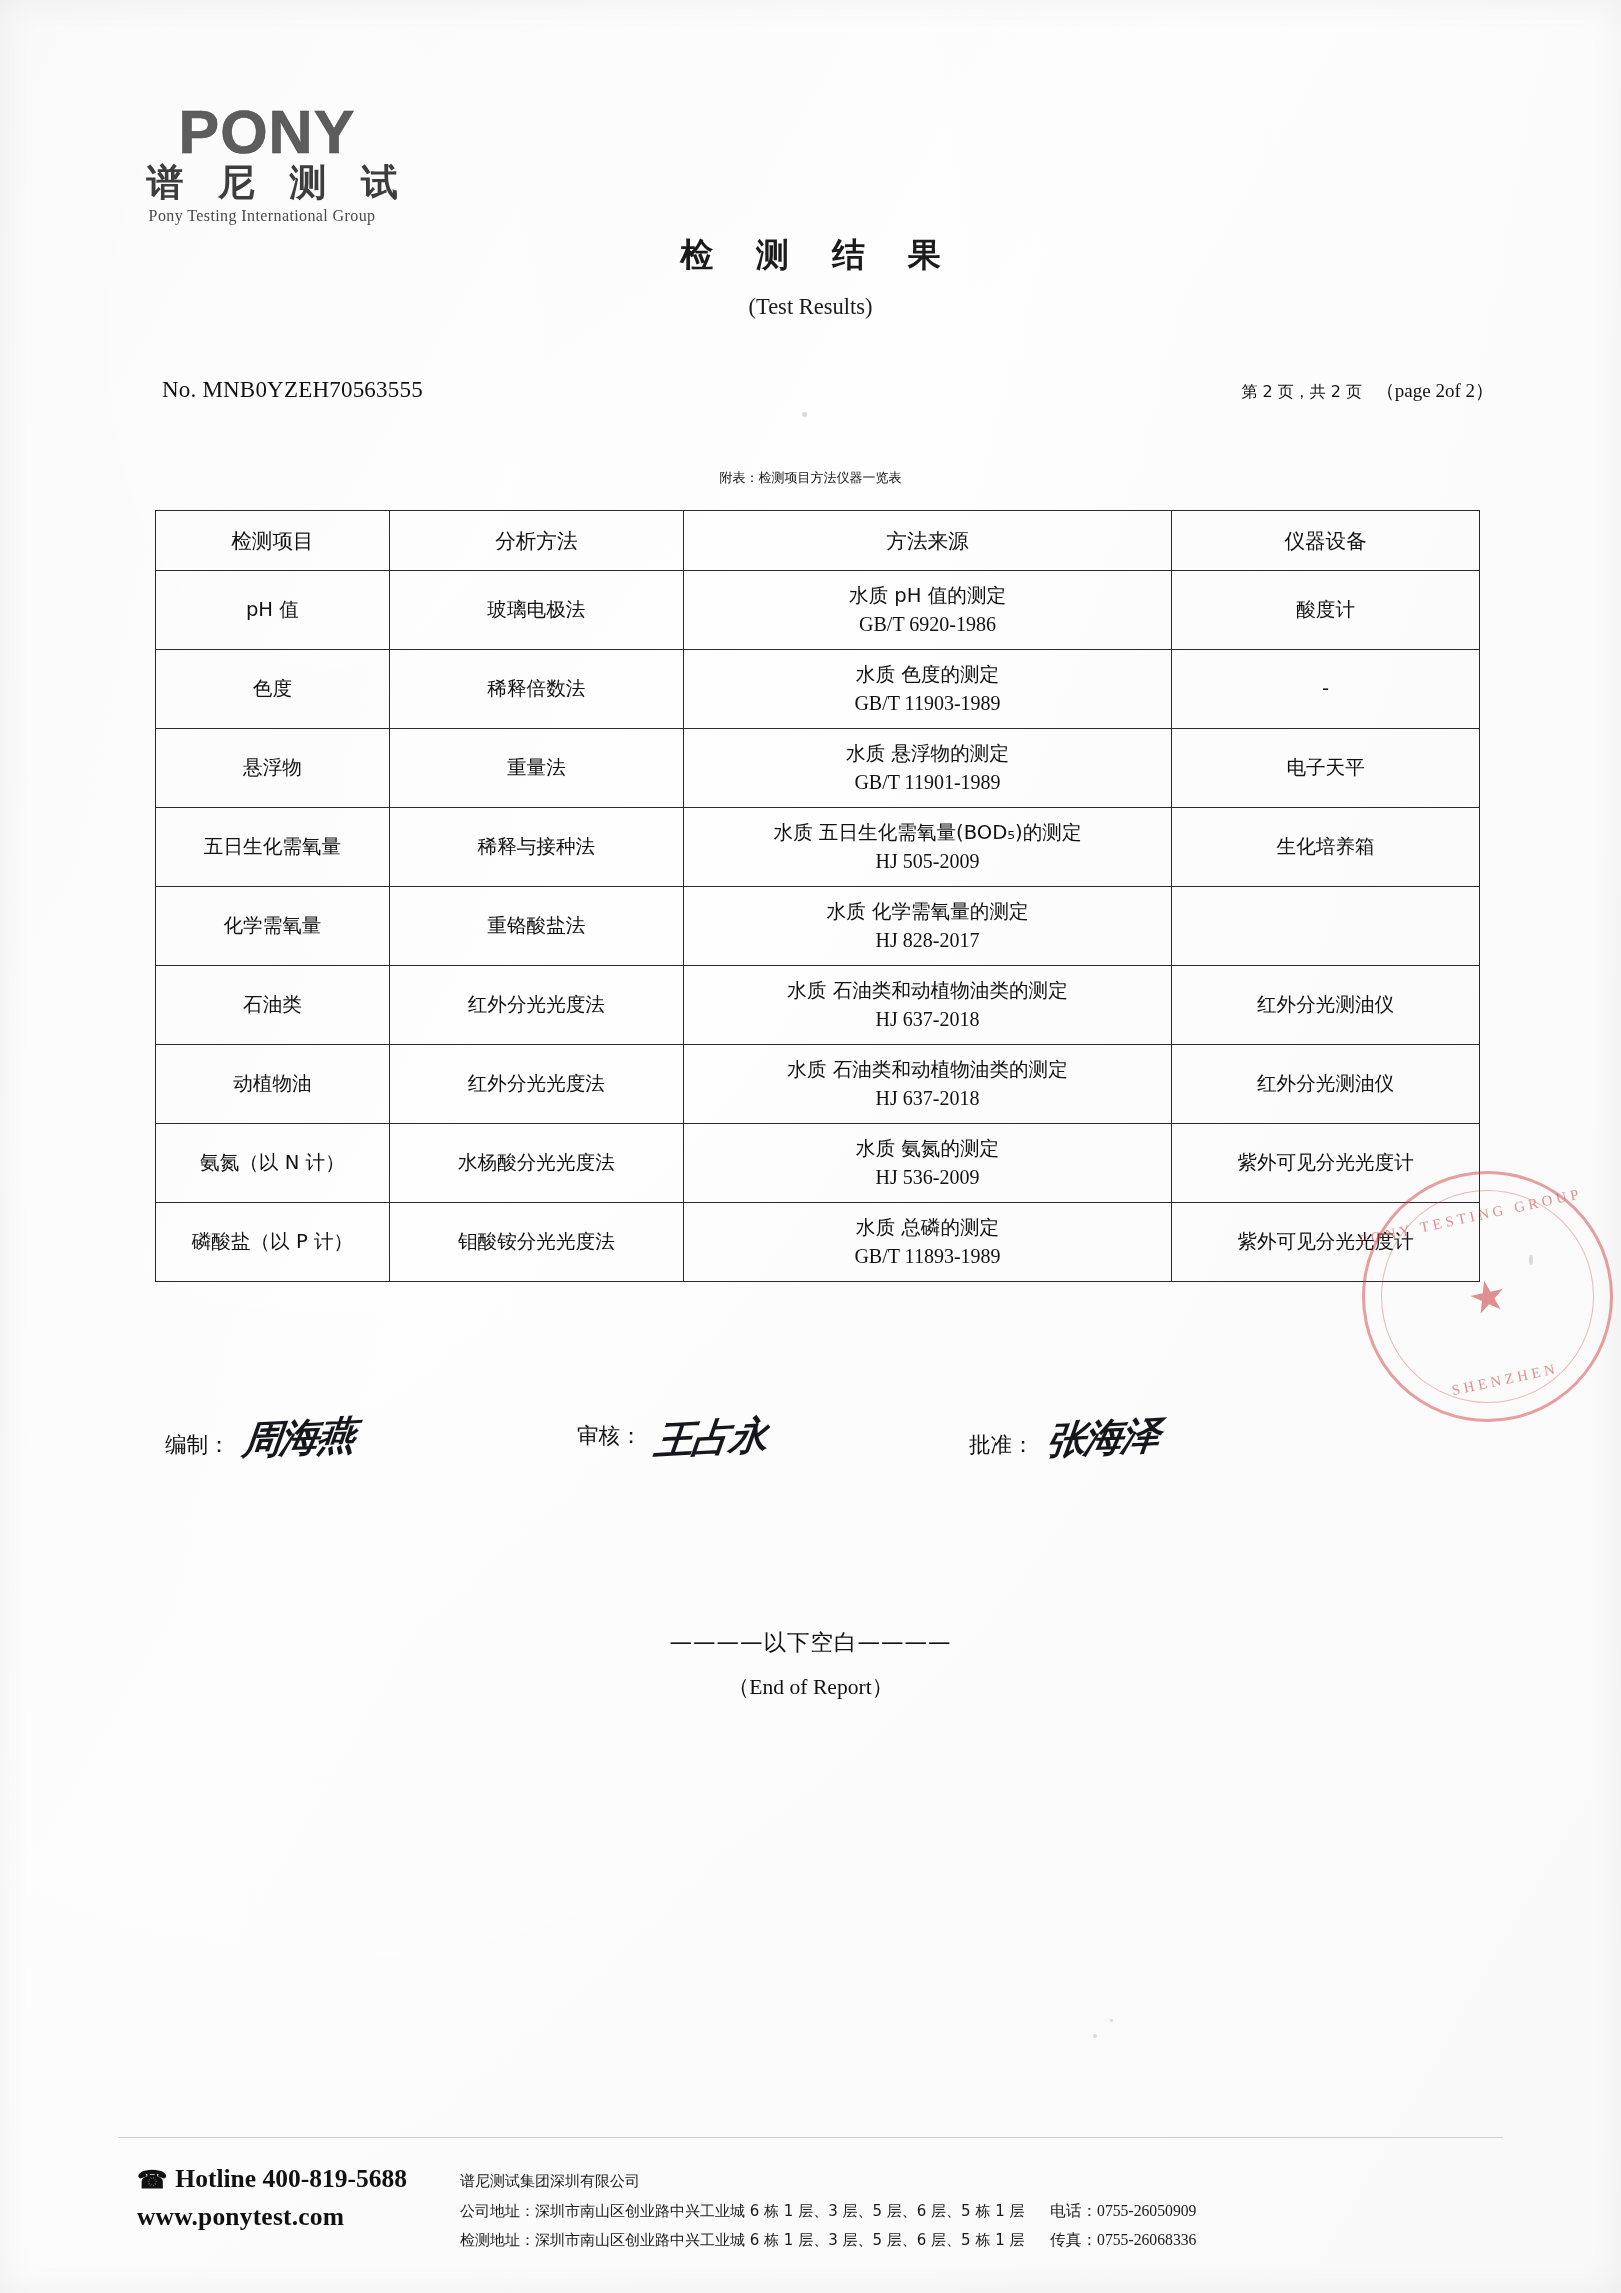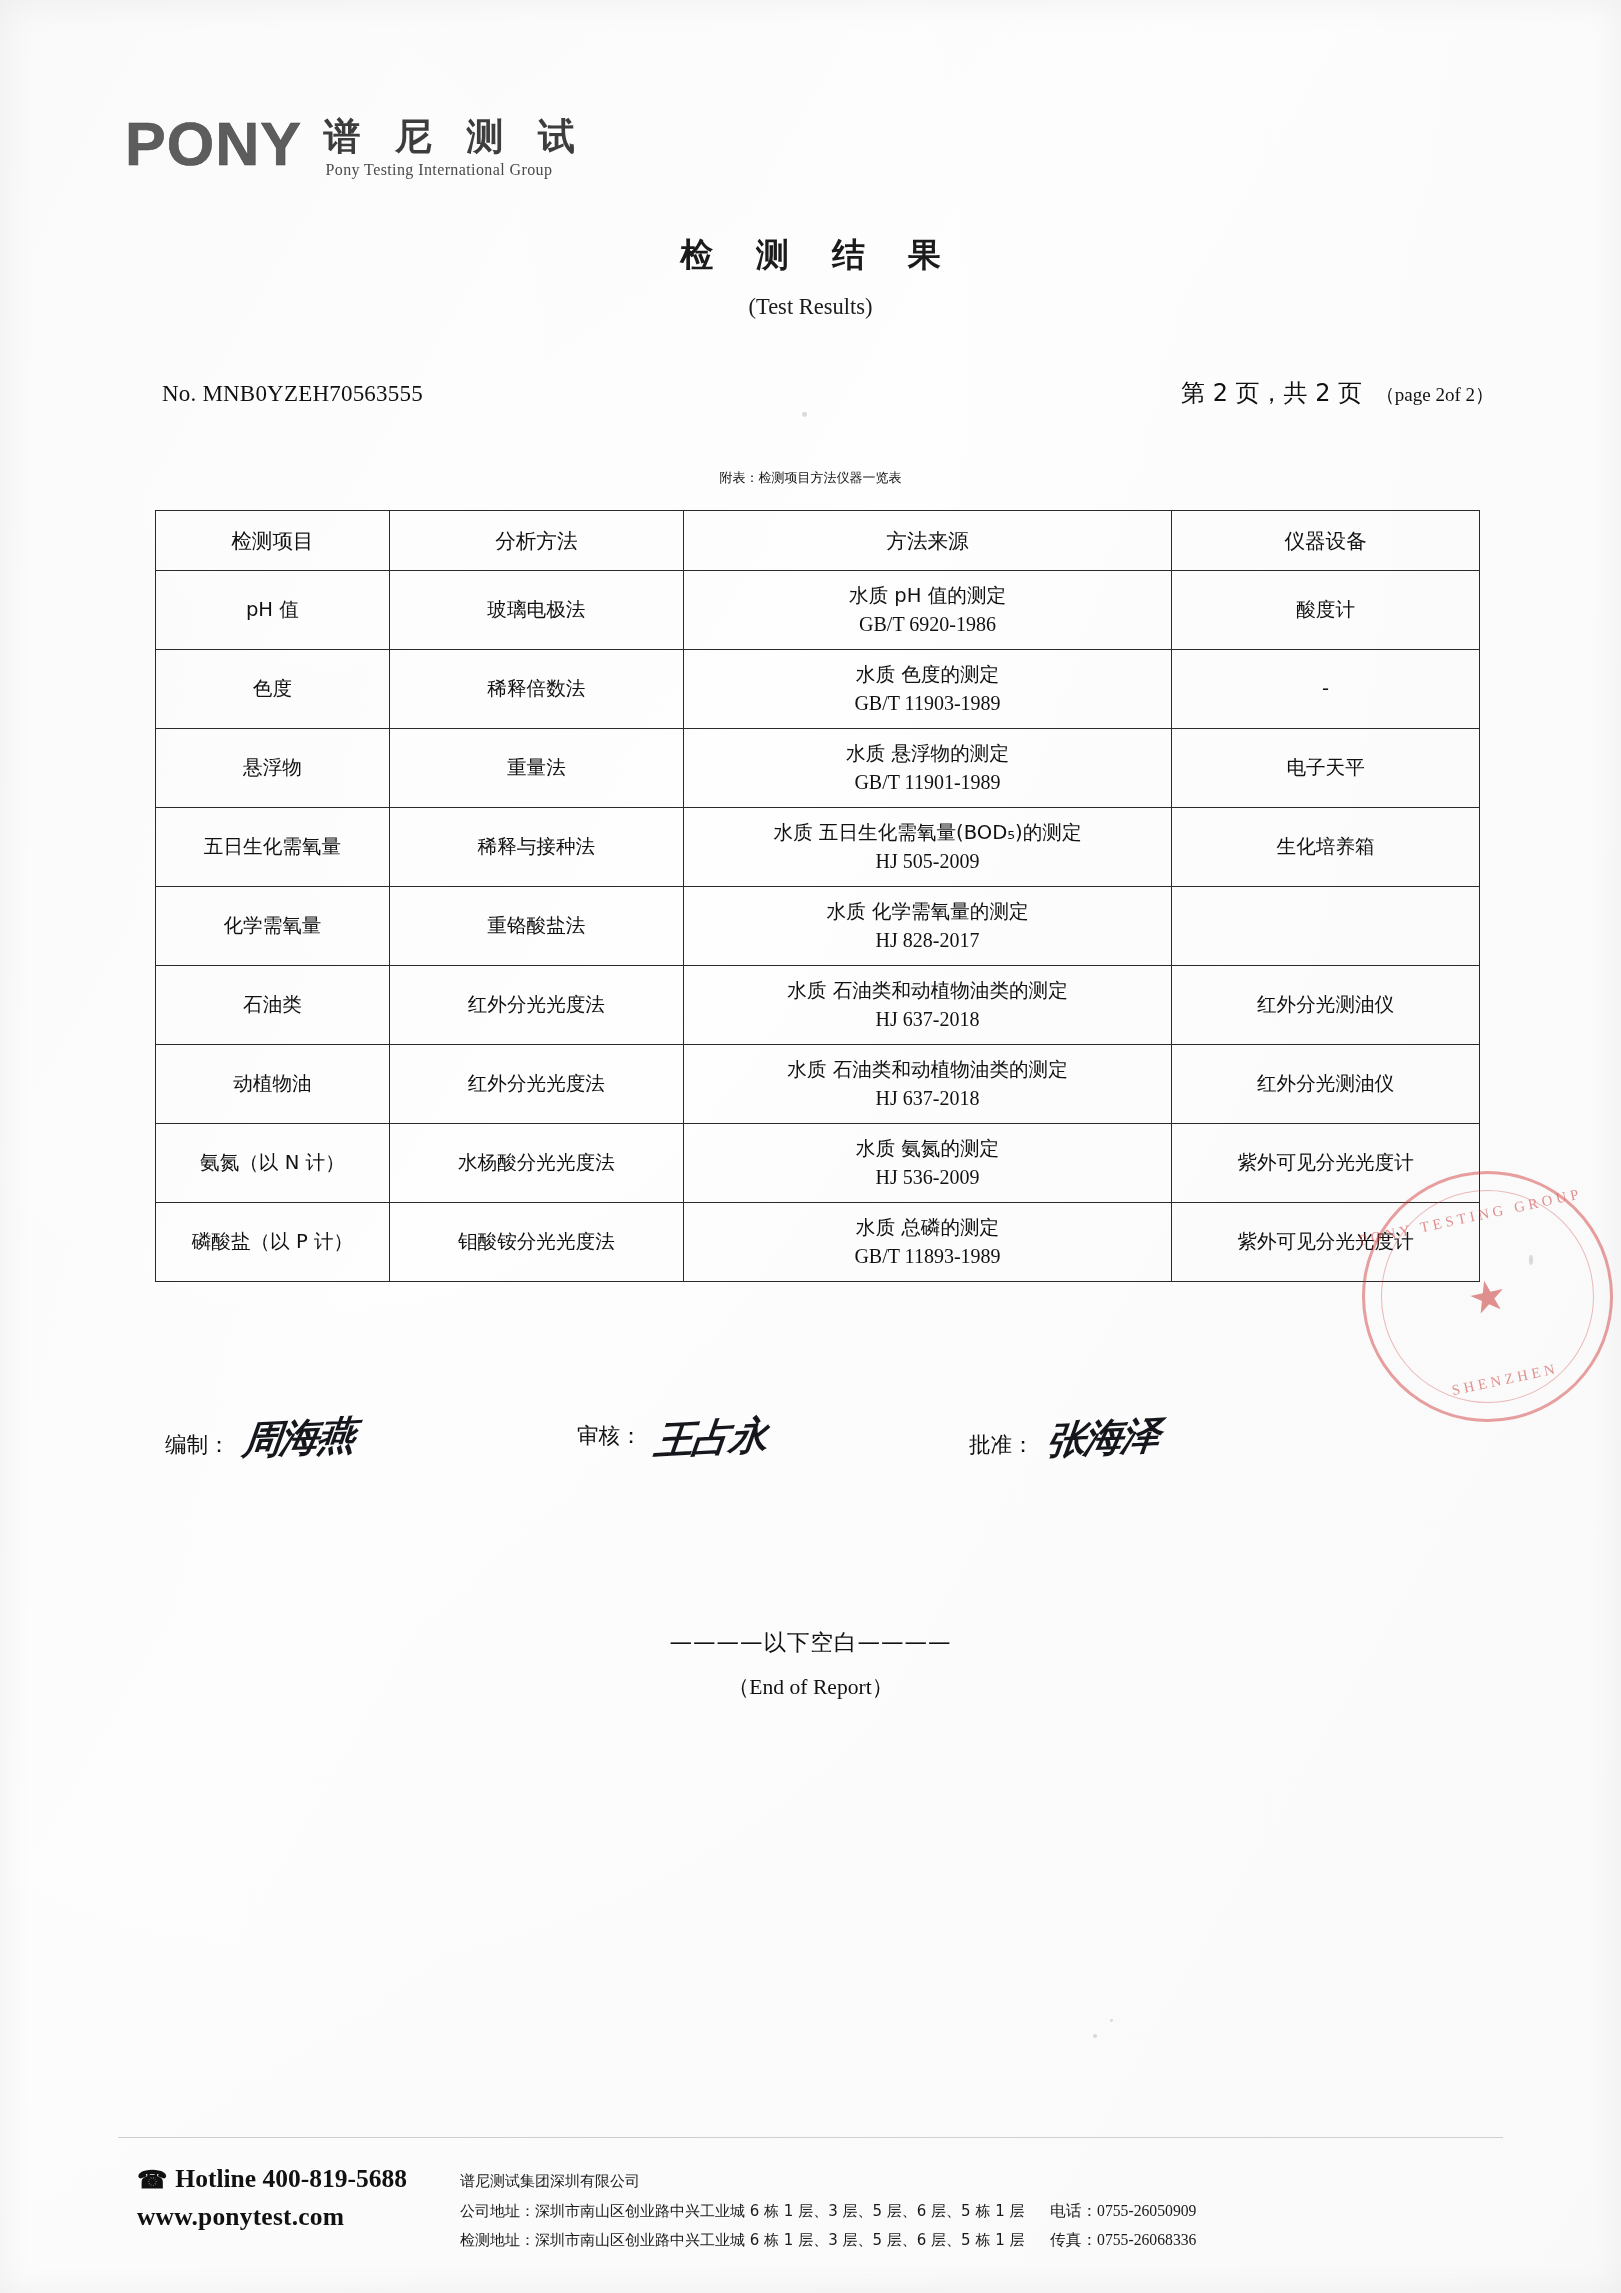--- a/index.html
+++ b/index.html
@@ -30,23 +30,24 @@
     position: absolute;
     inset: 0;
     box-shadow: inset 0 0 37px rgba(0,0,0,0.055);
     pointer-events: none;
   }
 
   
   .logo-block {
     position: absolute;
     left: 125px;
-    top: 116px;
-    display: flex;
-    align-items: flex-start;
+    top: 104px;
+    display: flex;
+    align-items: center;
+    flex-direction: column;
   }
   .pony-word {
     font-family: "Liberation Sans", sans-serif;
     font-weight: 700;
     font-size: 61px;
     letter-spacing: 1px;
     line-height: 0.95;
     color: #5d5d5d;
     position: relative;
     -webkit-text-stroke: 0.6px #4a4a4a;
@@ -104,21 +105,21 @@
     display: flex;
     justify-content: space-between;
     align-items: baseline;
     font-size: 22.5px;
   }
   .meta-no { font-size: 23px; letter-spacing: 0.2px; }
   .meta-page {
     display: flex;
     align-items: baseline;
   }
-  .meta-page-cn { font-family: "DejaVu Sans", sans-serif; font-size: 24px; }
+  .meta-page-cn { font-family: "DejaVu Sans", sans-serif; font-size: 16px; }
   .meta-page-en { font-size: 19px; margin-left: 13.7px; }
 
   .table-caption {
     position: absolute;
     top: 469px;
     left: 0;
     width: 100%;
     text-align: center;
     font-family: "DejaVu Sans", sans-serif;
     font-size: 13px;

